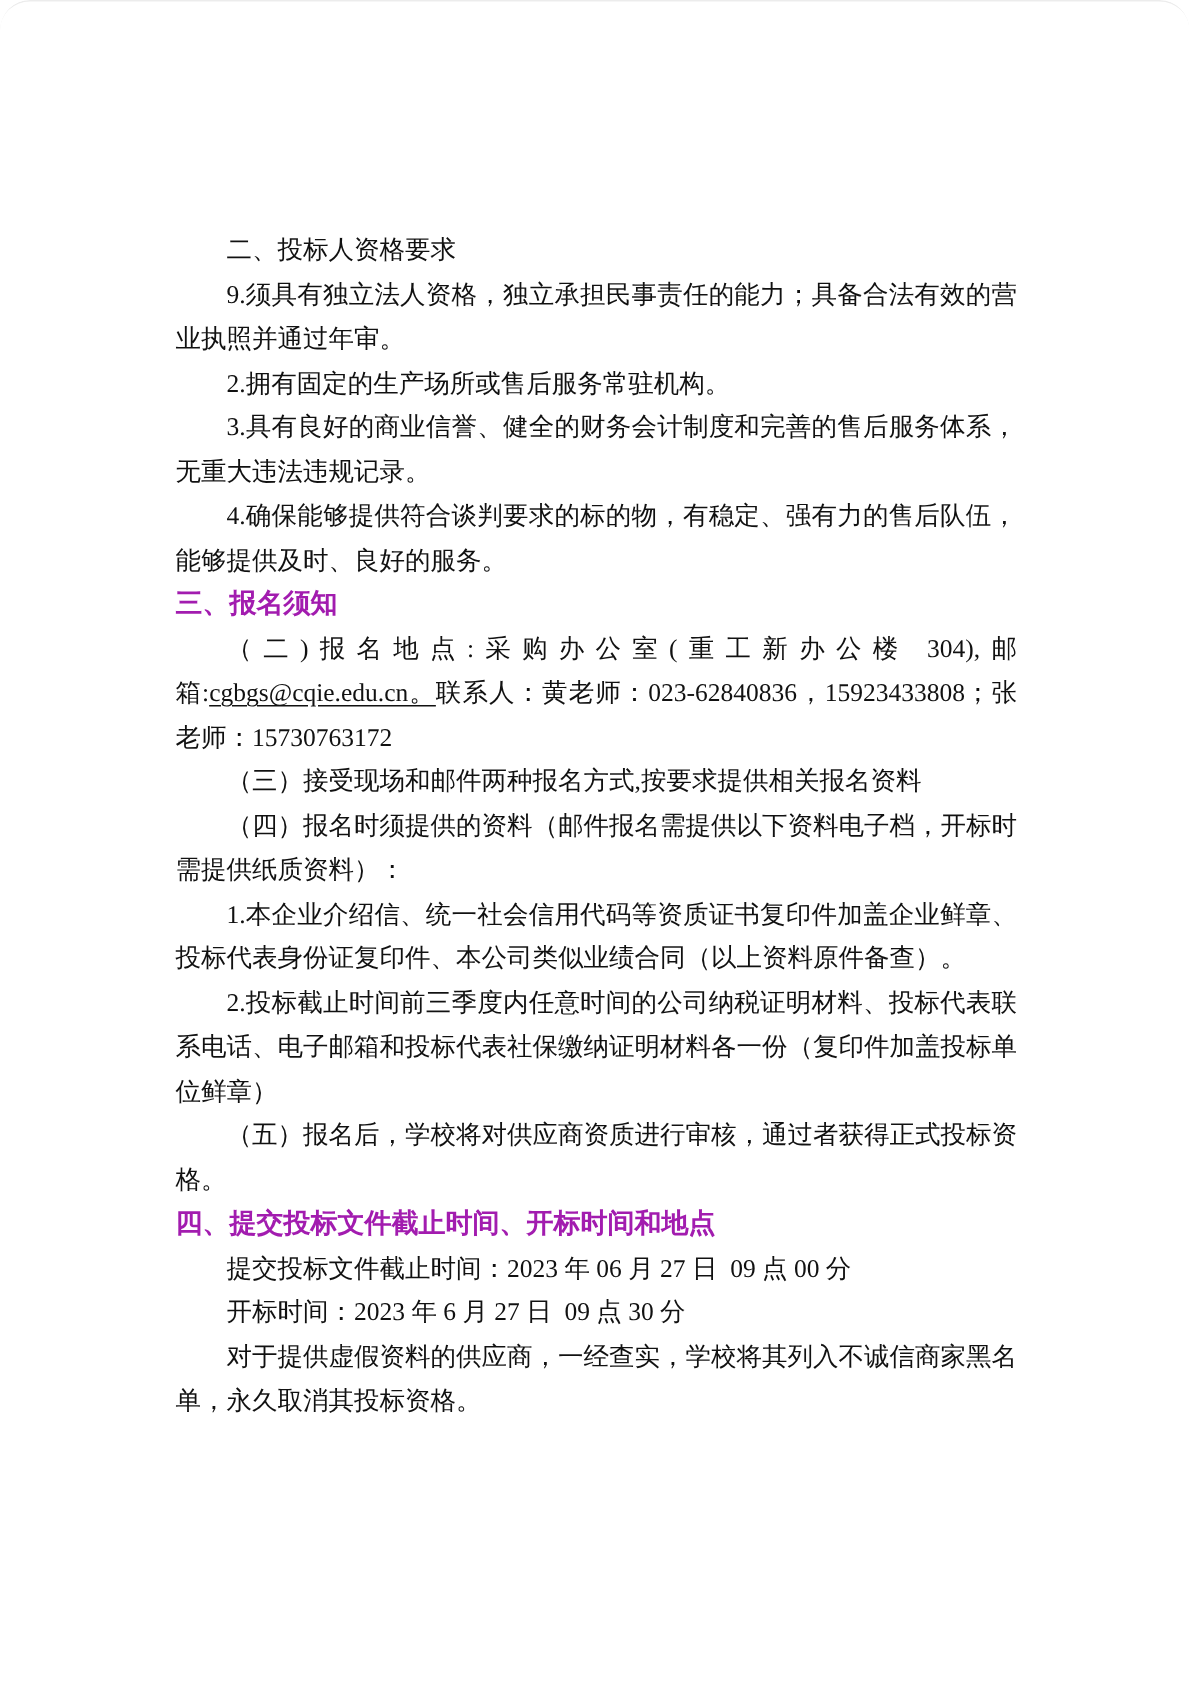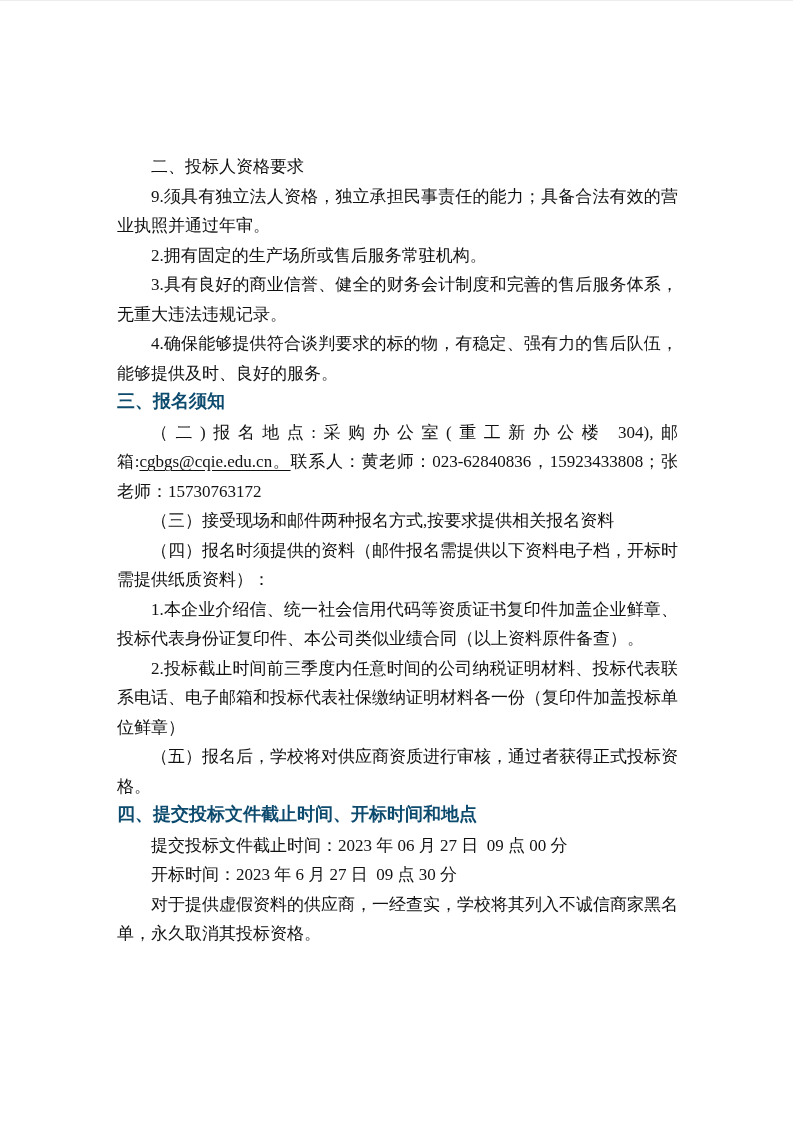--- a/index.html
+++ b/index.html
@@ -1,15 +1,15 @@
 <!DOCTYPE html>
 <html><head>
 <meta charset="utf-8">
 <style>
-  * { margin: 0; padding: 0; box-sizing: border-box; }
+  * { margin: 0; padding: 0; box-sizing: border-box; border-radius: 20px; }
   html, body {
     width: 793px;
     height: 1122px;
     background: #ffffff;
     font-family: "Liberation Serif", "DejaVu Serif", serif;
     overflow: hidden;
   }
   .page {
     position: relative;
     width: 793px;
@@ -26,25 +26,25 @@
     line-height: 29.5px;
     color: #111111;
     text-align: justify;
     text-justify: inter-ideograph;
   }
   .para {
     text-indent: 2em;
     margin: 0;
   }
   .heading {
-    font-family: Liberation Mono, monospace;
+    font-family: Liberation Serif, serif;
     font-weight: 700;
     font-size: 18px;
     line-height: 29.5px;
-    color: #0c4a6e;
+    color: #a21caf;
     text-indent: 0;
     margin: 0;
   }
   .underline {
     text-decoration: underline;
     text-underline-offset: 3px;
   }
 </style>
 </head>
 <body>

